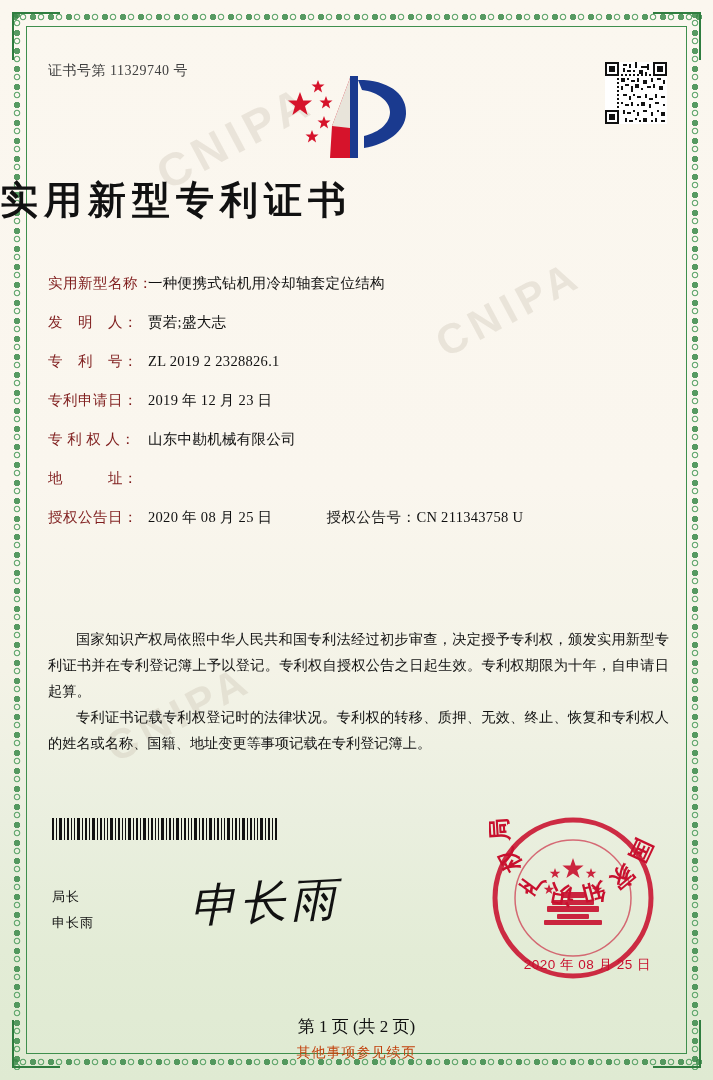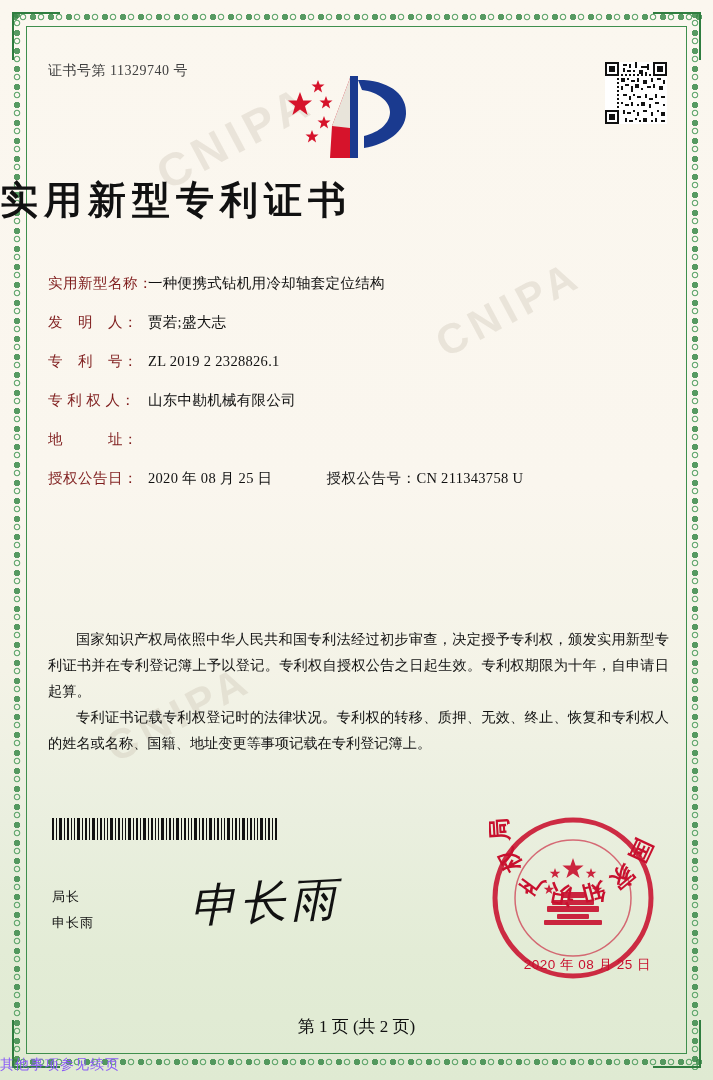--- a/index.html
+++ b/index.html
@@ -239,23 +239,24 @@
     left: 0; right: 0;
     bottom: 42px;
     text-align: center;
     font-size: 17px;
     color: #111;
   }
 
   .footnote {
     position: absolute;
     left: 0; right: 0;
-    bottom: 6px;
+    bottom: 18px;
+    text-align: center;
     font-size: 14px;
-    color: #8b5cf6;
+    color: #c2410c;
     letter-spacing: 1px;
   }
 </style>
 </head>
 <body>
 
 <div class="page">
   <div class="paper-tint"></div>
 
   <div class="orn orn-top"></div>
@@ -409,20 +410,24 @@
       <div class="field-row">
         <span class="field-label">发　明　人：</span>
         <span class="field-value">贾若;盛大志</span>
       </div>
 
       <div class="field-row">
         <span class="field-label">专　利　号：</span>
         <span class="field-value">ZL 2019 2 2328826.1</span>
       </div>
 
+      <div class="field-row">
+        <span class="field-label">专利申请日：</span>
+        <span class="field-value">2019 年 12 月 23 日</span>
+      </div>
 
       <div class="field-row">
         <span class="field-label">专 利 权 人：</span>
         <span class="field-value">山东中勘机械有限公司</span>
       </div>
 
       <div class="field-row">
         <span class="field-label">地　　　址：</span>
       </div>
 

